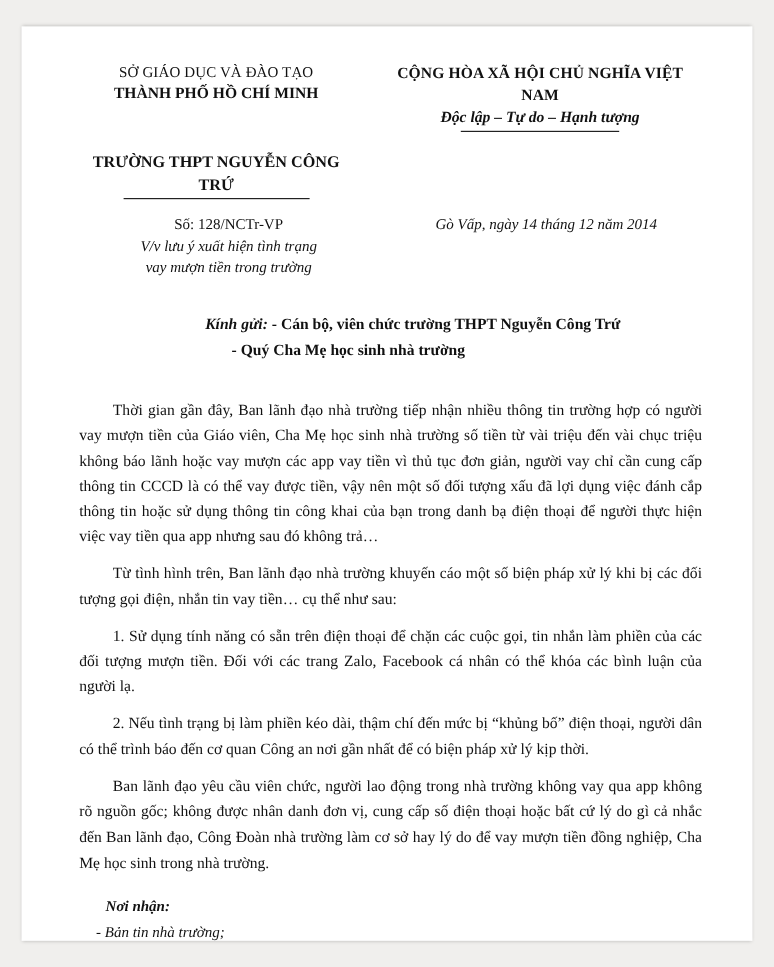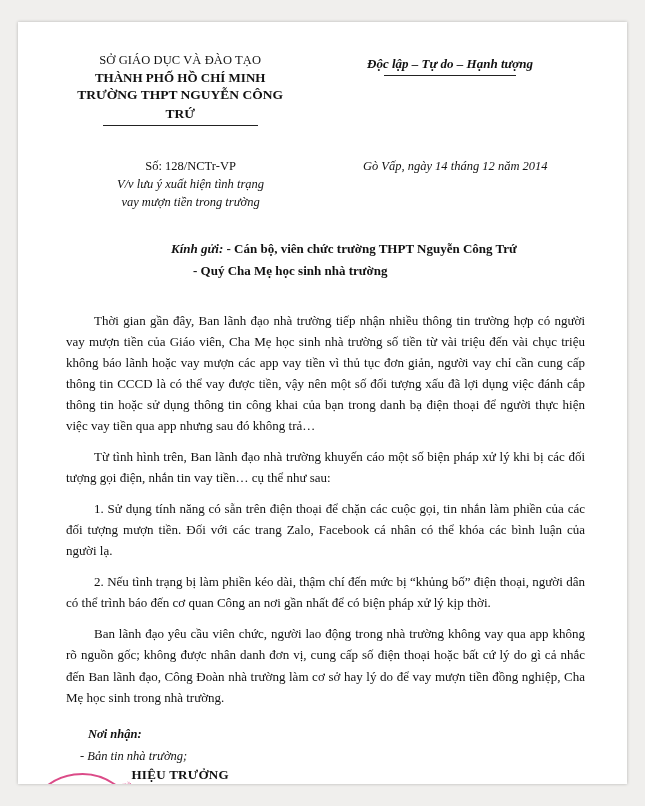--- a/index.html
+++ b/index.html
@@ -56,20 +56,21 @@
   }
   .org-line2 {
     font-size: 13px;
     font-weight: bold;
   }
   .org-line3 {
     font-size: 13.5px;
     font-weight: bold;
     position: relative;
     display: inline-block;
+    margin-top: 40px;
   }
   .org-line3::after {
     content: "";
     position: absolute;
     left: 16%;
     right: 16%;
     bottom: -3px;
     border-bottom: 1px solid #222;
   }
   .nation1 {
@@ -92,21 +93,21 @@
     right: 10%;
     bottom: -3px;
     border-bottom: 1px solid #222;
   }
   
   .refrow {
     display: flex;
     flex-direction: row;
     justify-content: space-between;
     align-items: flex-start;
-    margin-top: 34px;
+    margin-top: 14px;
   }
   .ref-left {
     width: 48%;
     text-align: center;
     font-size: 12.5px;
     line-height: 1.45;
   }
   .ref-no {
     font-size: 12.5px;
   }
@@ -257,20 +258,21 @@
 
   <div class="sheet">
 
     <div class="header">
       <div class="hdr-left">
         <div class="org-line1">SỞ GIÁO DỤC VÀ ĐÀO TẠO</div>
         <div class="org-line2">THÀNH PHỐ HỒ CHÍ MINH</div>
         <div class="org-line3">TRƯỜNG THPT NGUYỄN CÔNG TRỨ</div>
       </div>
       <div class="hdr-right">
+        <div class="nation1">CỘNG HÒA XÃ HỘI CHỦ NGHĨA VIỆT NAM</div>
         <div class="nation2">Độc lập – Tự do – Hạnh tượng</div>
       </div>
     </div>
 
     <div class="refrow">
       <div class="ref-left">
         <div class="ref-no">Số: 128/NCTr-VP</div>
         <div class="ref-sub">V/v lưu ý xuất hiện tình trạng</div>
         <div class="ref-sub">vay mượn tiền trong trường</div>
       </div>

